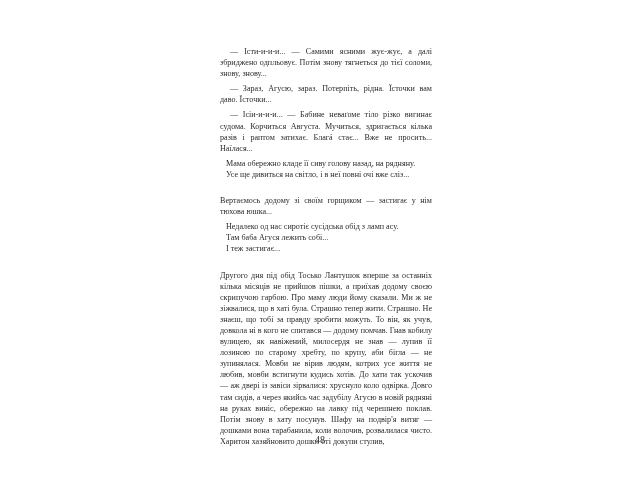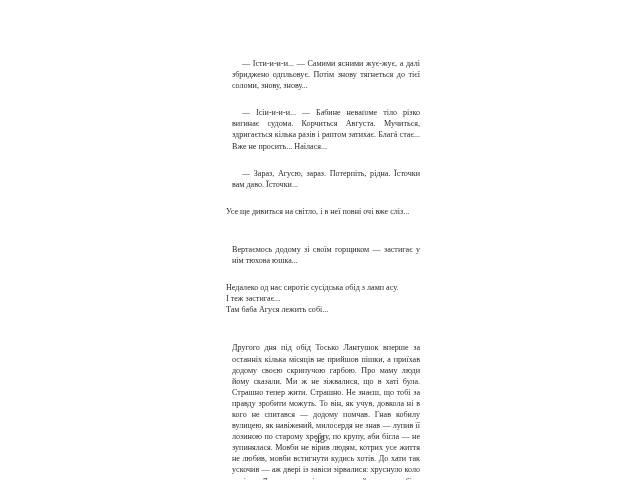--- a/index.html
+++ b/index.html
@@ -3,39 +3,40 @@
 <meta charset="utf-8">
 <style>
   html, body { margin: 0; padding: 0; background: #ffffff; }
   body { width: 640px; height: 480px; position: relative; overflow: hidden; }
   .page {
     position: absolute; left: 216px; top: 42px; width: 220px;
     font-family: "Liberation Serif", "DejaVu Serif", serif;
     font-size: 8.1px; line-height: 11.1px; color: #2a2a2a;
     text-align: justify;
   }
-  .p { margin: 16px; text-indent: 10px; }
+  .p { margin: 4px; text-indent: 10px; }
   .p.noindent { text-indent: 0; }
   .verse { margin: 0; padding-left: 10px; text-align: left; }
   .gap { height: 11px; }
   .pageno {
     position: absolute; left: 0; right: 0; top: 434px; text-align: center;
     font-family: "Liberation Serif", "DejaVu Serif", serif; font-size: 10px; color: #333;
   }
 </style>
 </head>
 <body>
 
 <div class="page">
   <p class="p">— Істи-и-и-и... — Самими ясними жує-жує, а далі збриджено одпльовує. Потім знову тягнеться до тієї соломи, знову, знову...</p>
+  <p class="p">— Зараз, Агусю, зараз. Потерпіть, рідна. Їсточки вам даво. Їсточки...</p>
   <p class="p">— Ісіи-и-и-и... — Бабине неваґоме тіло різко вигинає судома. Корчиться Августа. Мучиться, здригається кілька разів і раптом затихає. Благá стає... Вже не просить... Наїлася...</p>
-  <p class="p">— Зараз, Агусю, зараз. Потерпіть, рідна. Їсточки вам даво. Їсточки...</p>
+  <p class="verse">Мама обережно кладе її сиву голову назад, на рядняну.</p>
   <p class="verse">Усе ще дивиться на світло, і в неї повні очі вже сліз...</p>
   <div class="gap"></div>
   <p class="p noindent">Вертаємось додому зі своїм горщиком — застигає у нім тюхова юшка...</p>
   <p class="verse">Недалеко од нас сиротіє сусідська обід з ламп асу.</p>
+  <p class="verse">Там баба Агуся лежить собі...</p>
   <p class="verse">І теж застигає...</p>
-  <p class="verse">Там баба Агуся лежить собі...</p>
   <div class="gap"></div>
   <p class="p noindent">Другого дня під обід Тосько Лантушок вперше за останніх кілька місяців не прийшов пішки, а приїхав додому своєю скрипучою гарбою. Про маму люди йому сказали. Ми ж не зіжвалися, що в хаті була. Страшно тепер жити. Страшно. Не знаєш, що тобі за правду зробити можуть. То він, як учув, довкола ні в кого не спитався — додому помчав. Гнав кобилу вулицею, як навіжений, милосердя не знав — лупив її лозиною по старому хребту, по крупу, аби бігла — не зупинялася. Мовби не вірив людям, котрих усе життя не любив, мовби встигнути кудись хотів. До хати так ускочив — аж двері із завіси зірвалися: хруснуло коло одвірка. Довго там сидів, а через якийсь час задубілу Агусю в новій рядняні на руках виніс, обережно на лавку під черешнею поклав. Потім знову в хату посунув. Шафу на подвір'я витяг — дошками вона тарабанила, коли волочив, розвалилася чисто. Харитон хазяйновито дошки оті докупи стулив,</p>
 </div>
 
 <div class="pageno">48</div>
 
 </body></html>

